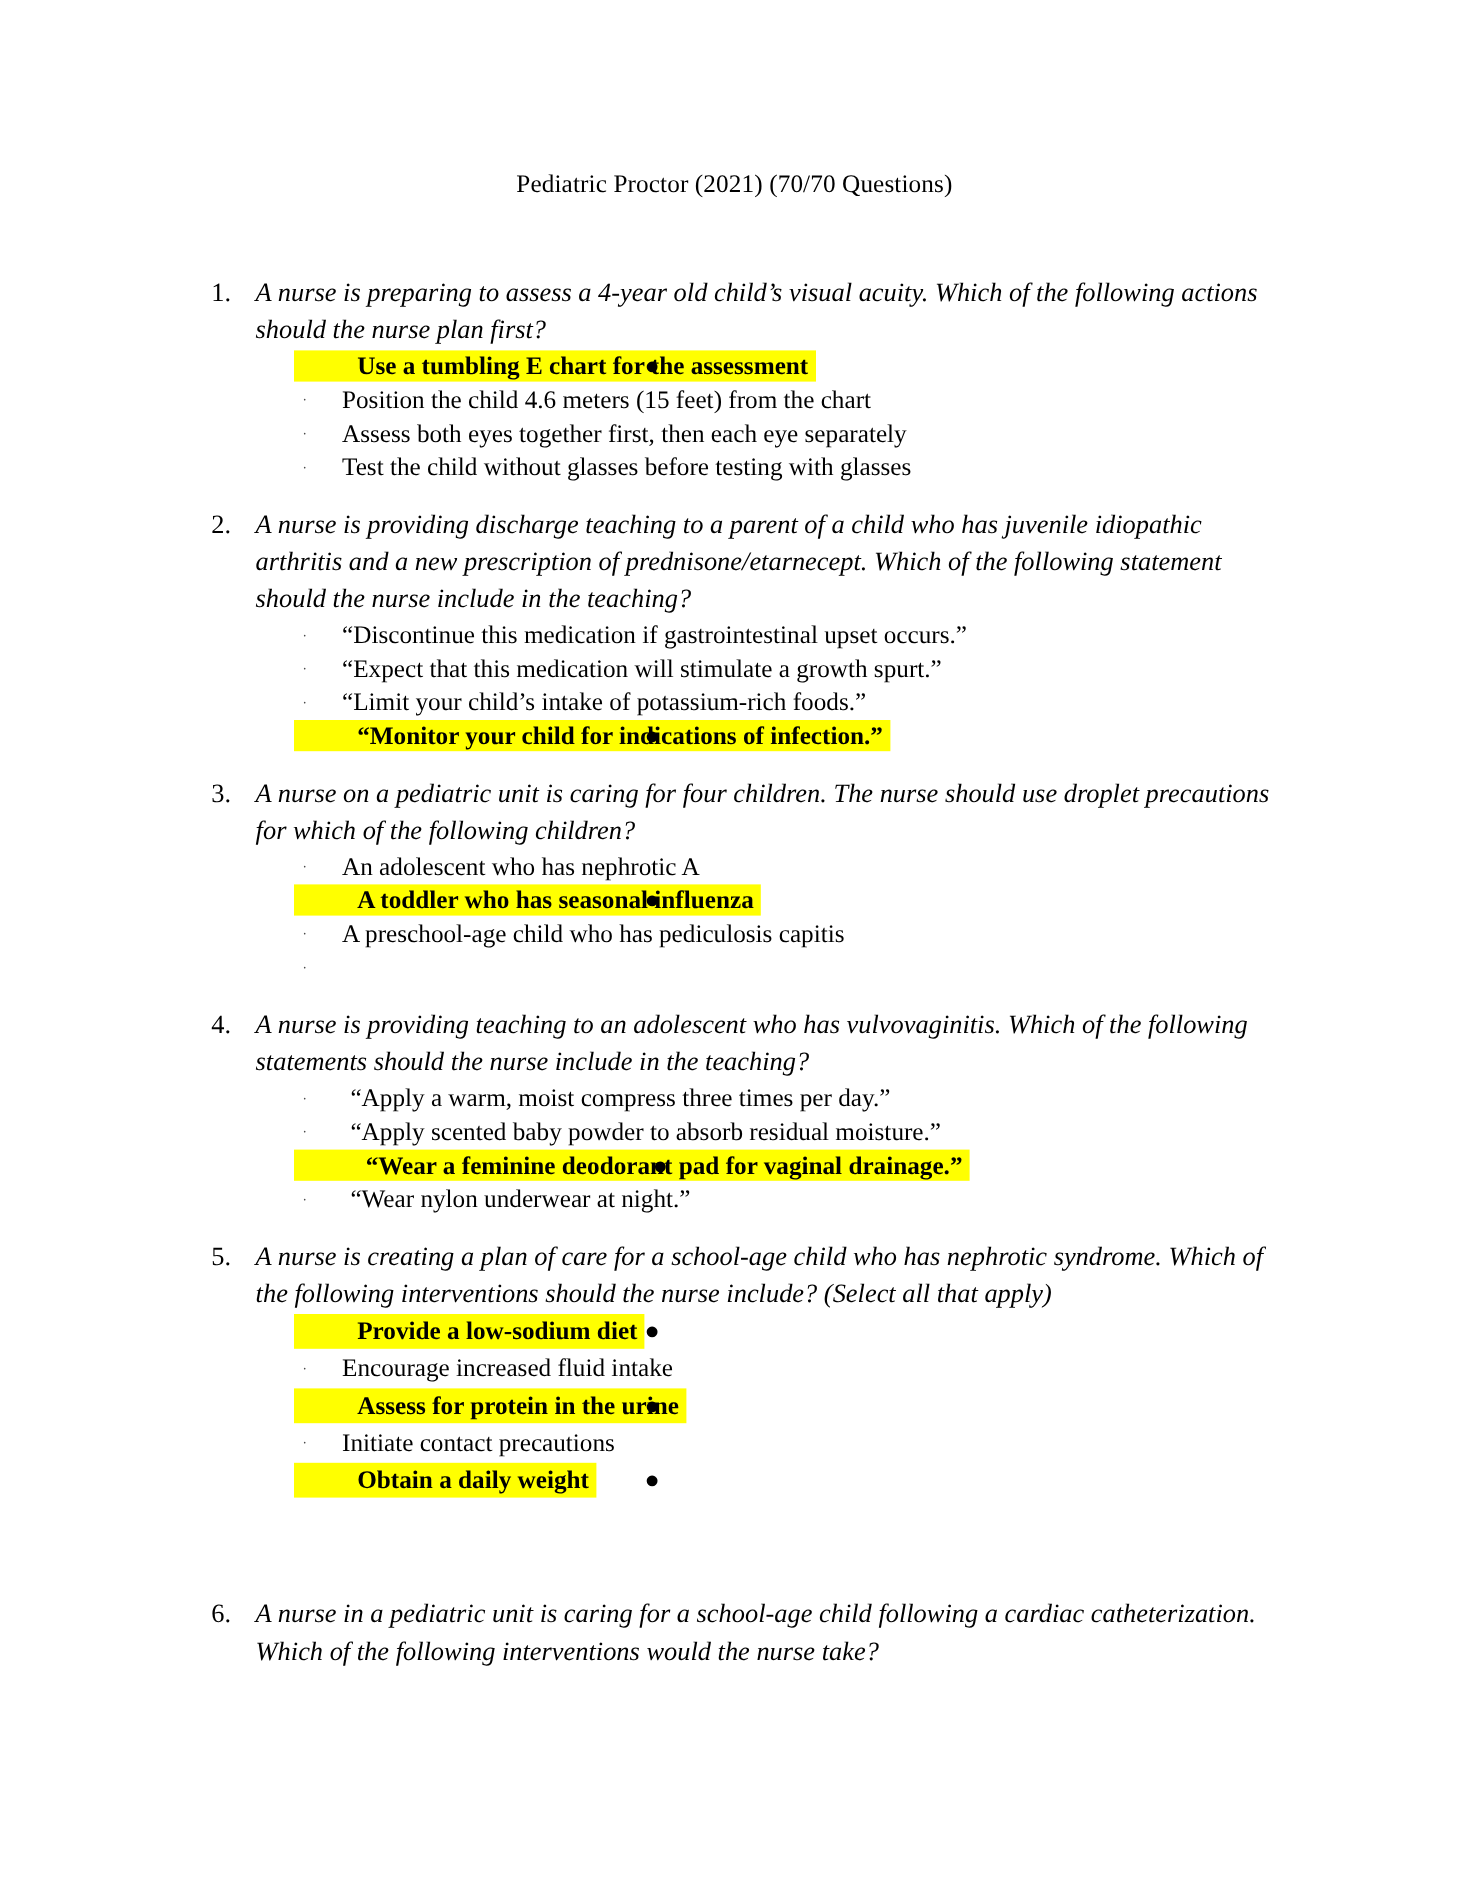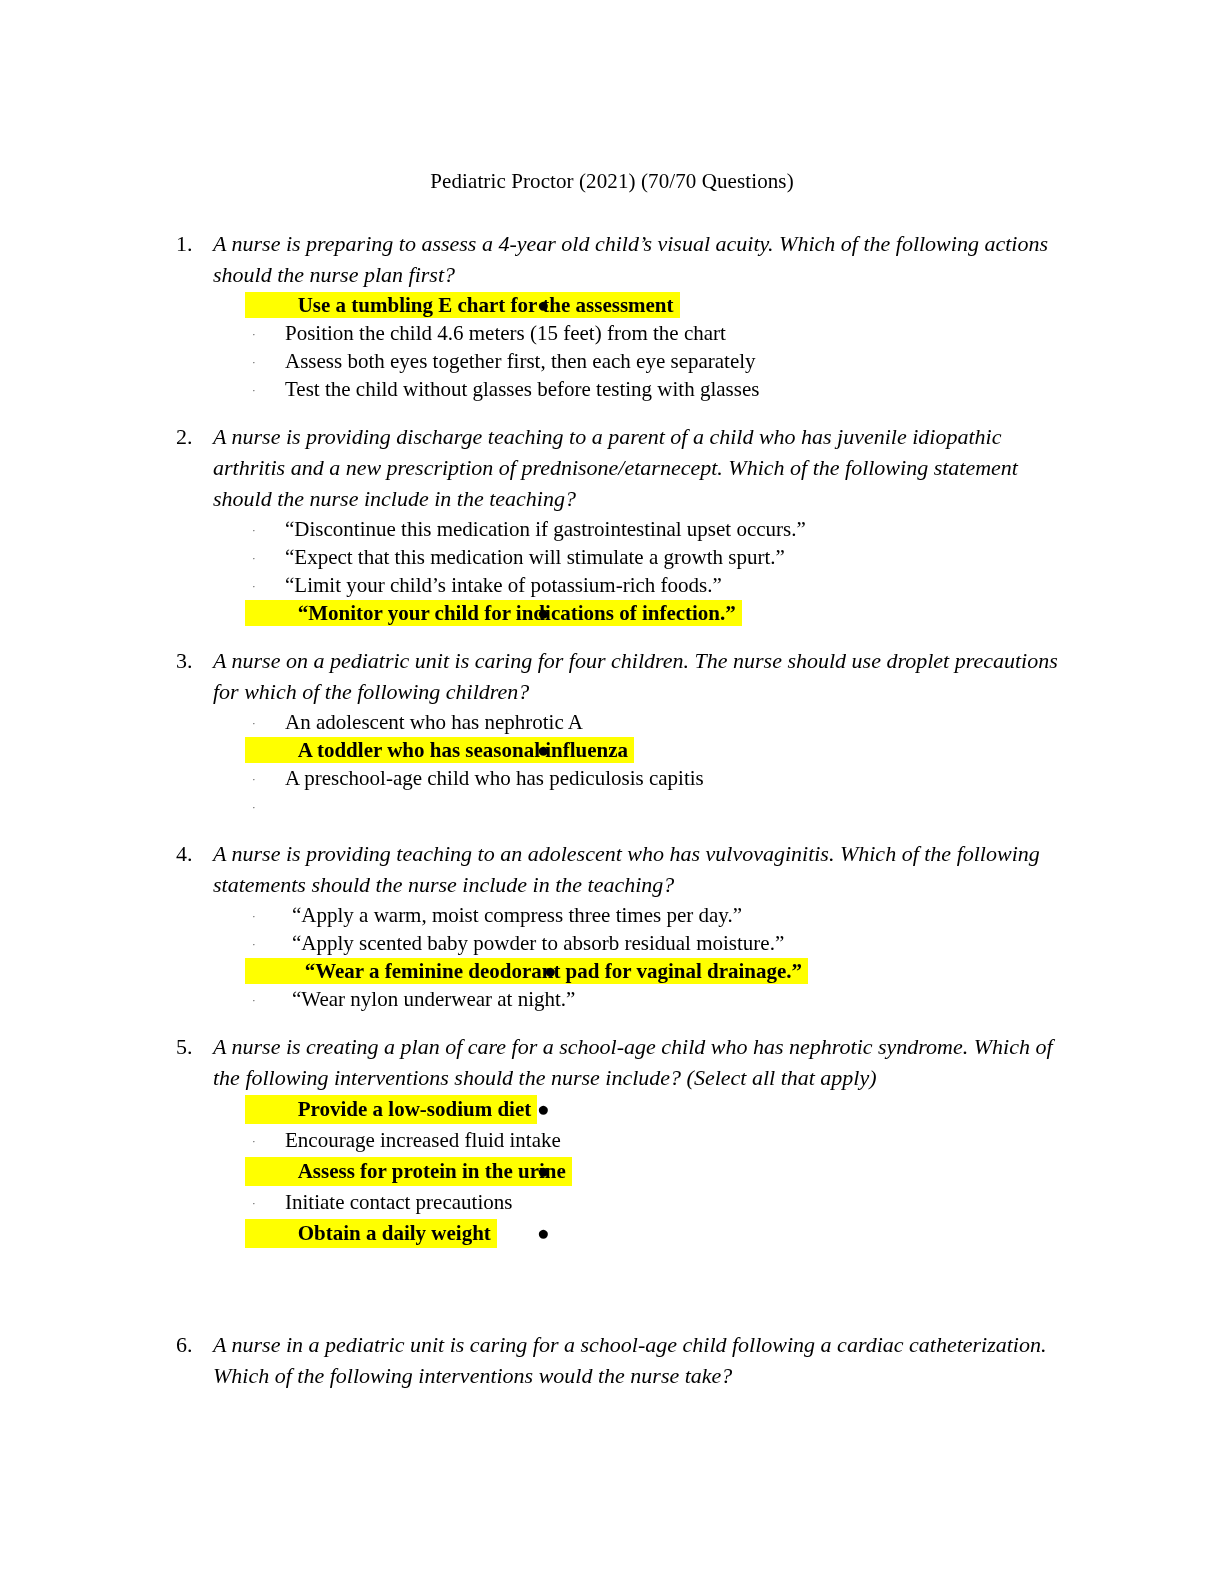--- a/index.html
+++ b/index.html
@@ -18,21 +18,20 @@
   }
   .doc-title {
     position: absolute;
     top: 140px;
     left: 0;
     width: 1224px;
     text-align: center;
     font-size: 21px;
     line-height: 26px;
     letter-spacing: 0.1px;
-    margin-top: 28px;
   }
   .content {
     position: absolute;
     top: 228px;
     left: 0;
     width: 1224px;
   }
   .question-block {
     position: relative;
     margin-bottom: 18px;

